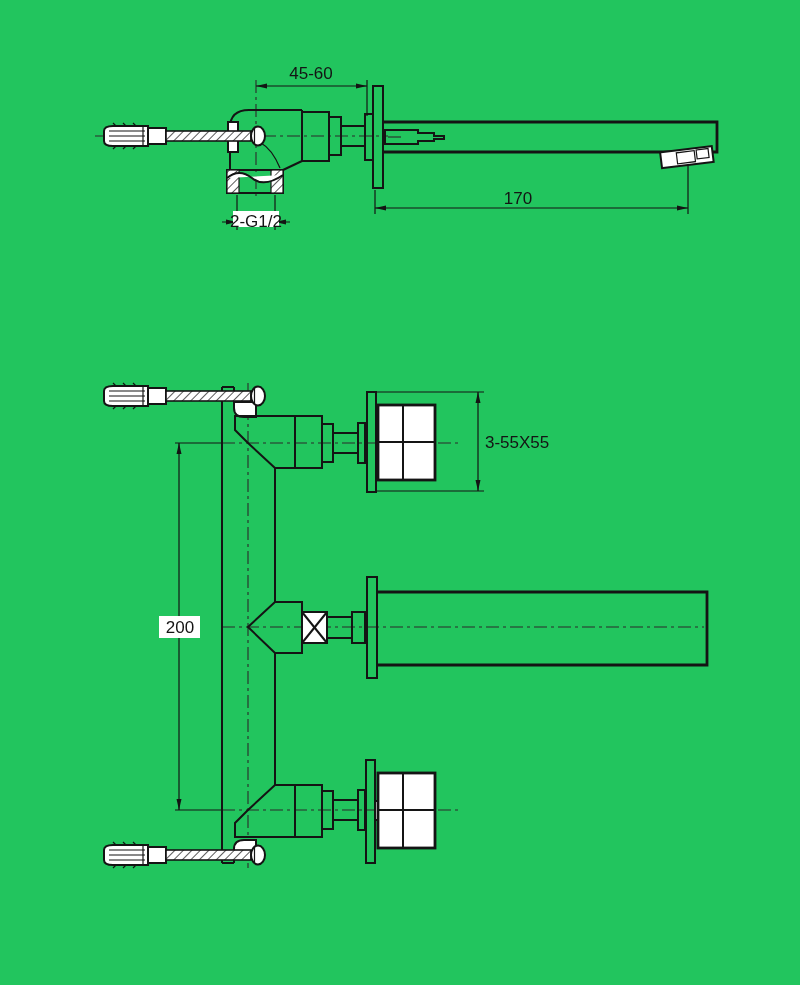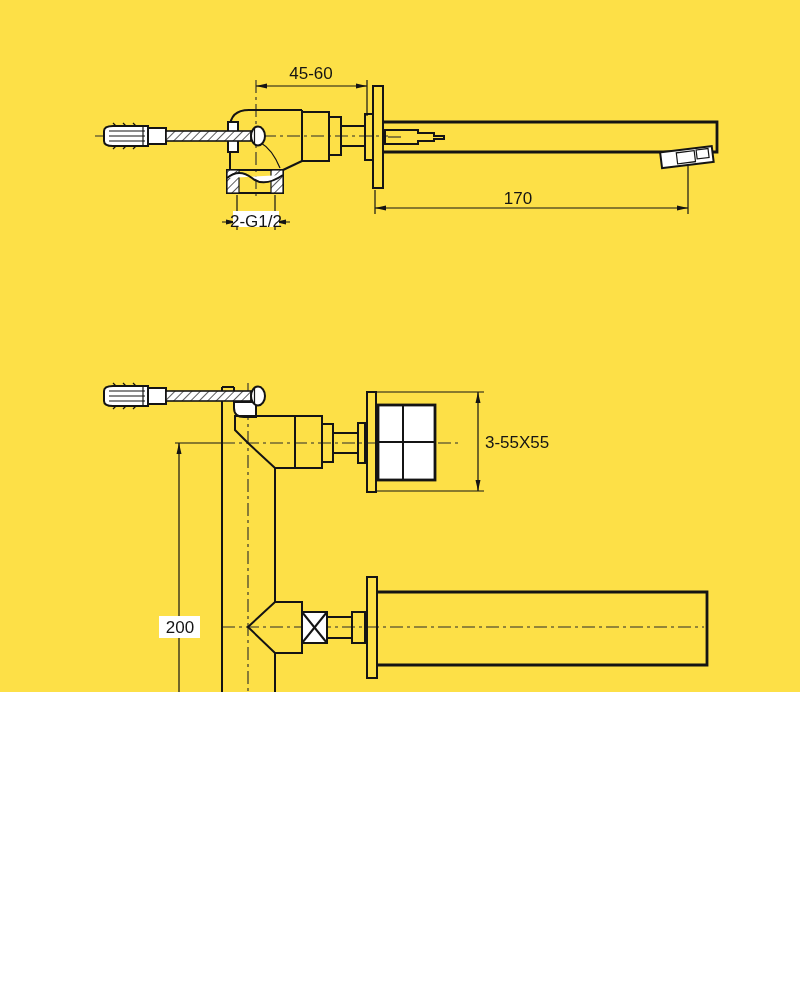--- a/index.html
+++ b/index.html
@@ -1,16 +1,16 @@
 <!DOCTYPE html>
 <html><head>
 <meta charset="utf-8">
 <style>
   html,body{margin:0;padding:0;background:#ffffff;}
-  .sheet{width:800px;height:692px;background:#fde047;position:relative;overflow:hidden;
+  .sheet{width:800px;height:985px;background:#22c55e;position:relative;overflow:hidden;
          font-family:"Liberation Sans", sans-serif;}
   svg{display:block;}
   .ol   {fill:none;stroke:#141414;stroke-width:2;}
   .olw  {fill:#ffffff;stroke:#141414;stroke-width:2;}
   .bold {fill:none;stroke:#141414;stroke-width:2.8;}
   .boldw{fill:#ffffff;stroke:#141414;stroke-width:2.8;}
   .thin {fill:none;stroke:#141414;stroke-width:1.2;}
   .cl   {fill:none;stroke:#2a2a2a;stroke-width:1.1;stroke-dasharray:13 4 3 4;}
   .arr  {fill:#141414;stroke:none;}
   .dimtext{font-family:"Liberation Sans", sans-serif;font-size:17px;fill:#141414;}

